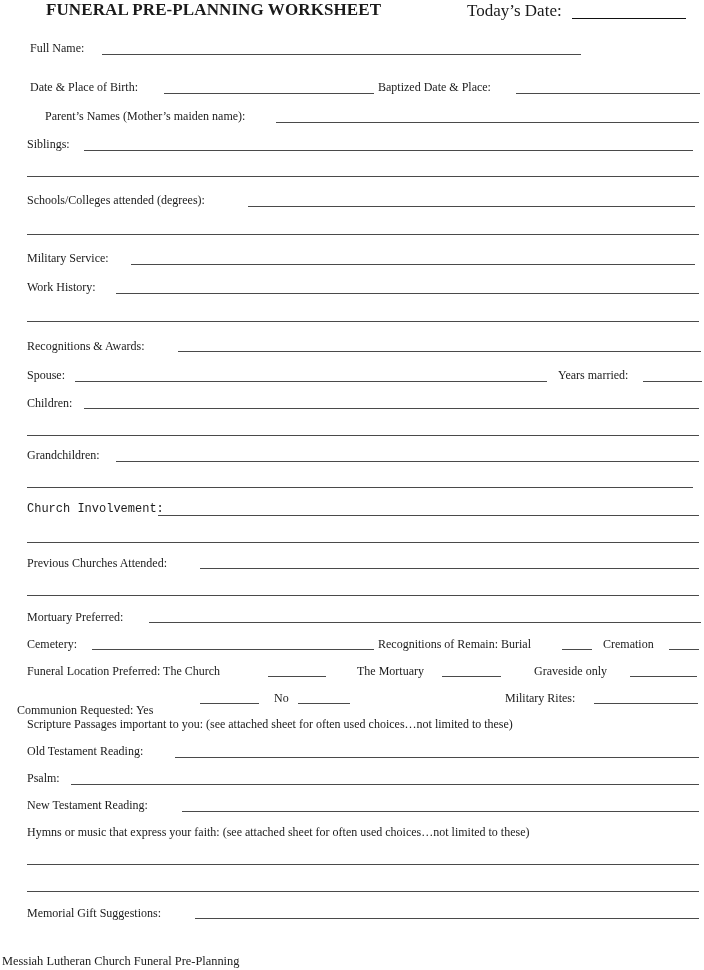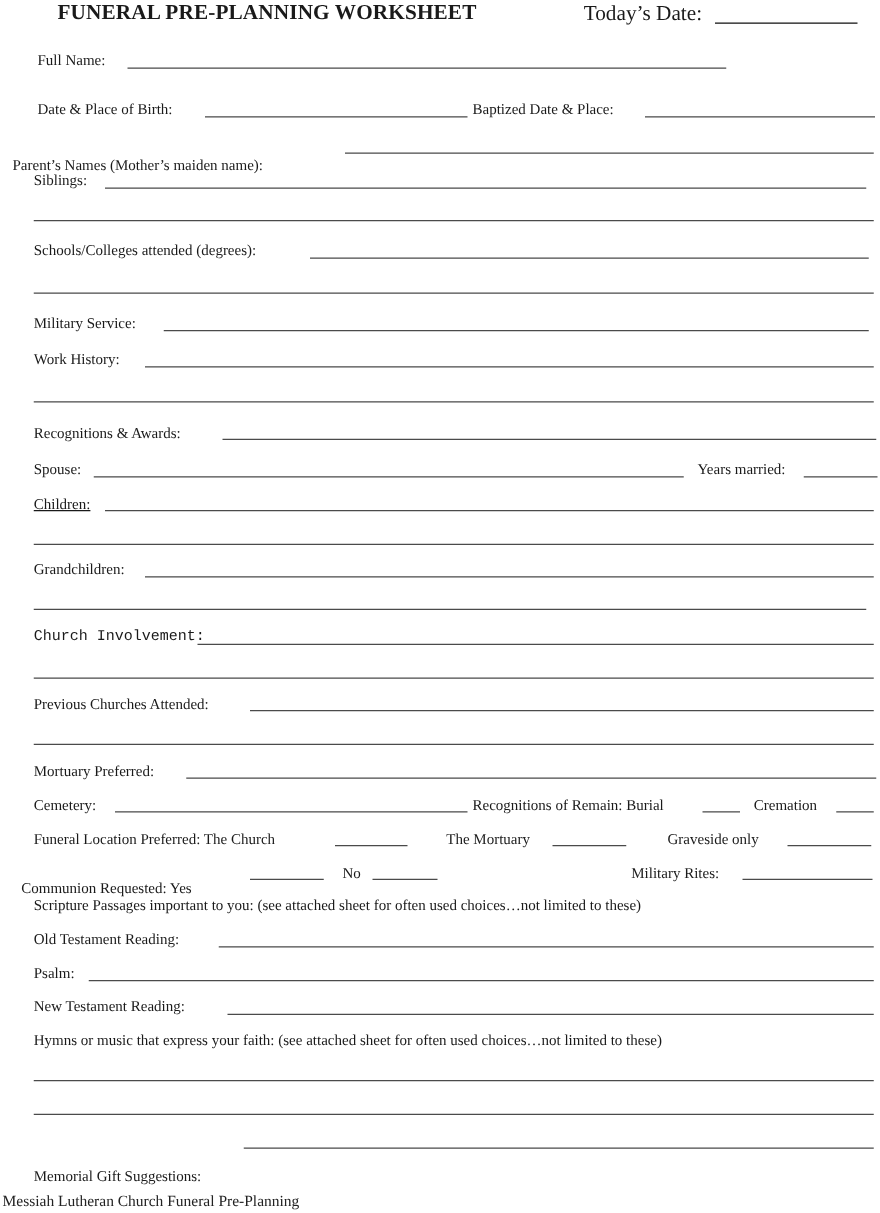--- a/index.html
+++ b/index.html
@@ -20,21 +20,21 @@
 <div class="line" style="left:572px;width:114px;top:18px;border-top:1.5px solid #111;"></div>
 
 <div class="abs lbl" style="left:30px;top:40px;">Full Name:</div>
 <div class="line" style="left:102px;width:479px;top:54px;"></div>
 
 <div class="abs lbl" style="left:30px;top:79px;">Date &amp; Place of Birth:</div>
 <div class="line" style="left:164px;width:210px;top:93px;"></div>
 <div class="abs lbl" style="left:378px;top:79px;">Baptized Date &amp; Place:</div>
 <div class="line" style="left:516px;width:184px;top:93px;"></div>
 
-<div class="abs lbl" style="left:10px;top:108px;margin-top:16px;">Parent’s Names (Mother’s maiden name):</div>
+<div class="abs lbl" style="left:45px;top:108px;">Parent’s Names (Mother’s maiden name):</div>
 <div class="line" style="left:276px;width:423px;top:122px;"></div>
 
 <div class="abs lbl" style="left:27px;top:136px;">Siblings:</div>
 <div class="line" style="left:84px;width:609px;top:150px;"></div>
 <div class="line" style="left:27px;width:672px;top:176px;"></div>
 
 <div class="abs lbl" style="left:27px;top:192px;">Schools/Colleges attended (degrees):</div>
 <div class="line" style="left:248px;width:447px;top:206px;"></div>
 <div class="line" style="left:27px;width:672px;top:234px;"></div>
 
@@ -46,21 +46,21 @@
 <div class="line" style="left:27px;width:672px;top:321px;"></div>
 
 <div class="abs lbl" style="left:27px;top:338px;">Recognitions &amp; Awards:</div>
 <div class="line" style="left:178px;width:523px;top:351px;"></div>
 
 <div class="abs lbl" style="left:27px;top:367px;">Spouse:</div>
 <div class="line" style="left:75px;width:472px;top:381px;"></div>
 <div class="abs lbl" style="left:558px;top:367px;">Years married:</div>
 <div class="line" style="left:643px;width:59px;top:381px;"></div>
 
-<div class="abs lbl" style="left:27px;top:395px;text-decoration:underline;">Children:</div>
+<div class="abs lbl" style="left:27px;top:395px;">Children:</div>
 <div class="line" style="left:84px;width:615px;top:408px;"></div>
 <div class="line" style="left:27px;width:672px;top:435px;"></div>
 
 <div class="abs lbl" style="left:27px;top:447px;">Grandchildren:</div>
 <div class="line" style="left:116px;width:583px;top:461px;"></div>
 <div class="line" style="left:27px;width:666px;top:487px;"></div>
 
 <div class="abs lbl" style="left:27px;top:501px;font-family:Liberation Mono, monospace;">Church Involvement:</div>
 <div class="line" style="left:158px;width:541px;top:515px;"></div>
 <div class="line" style="left:27px;width:672px;top:542px;"></div>
@@ -101,16 +101,16 @@
 <div class="abs lbl" style="left:27px;top:770px;">Psalm:</div>
 <div class="line" style="left:71px;width:628px;top:784px;"></div>
 
 <div class="abs lbl" style="left:27px;top:797px;">New Testament Reading:</div>
 <div class="line" style="left:182px;width:517px;top:811px;"></div>
 
 <div class="abs lbl" style="left:27px;top:824px;">Hymns or music that express your faith: (see attached sheet for often used choices…not limited to these)</div>
 <div class="line" style="left:27px;width:672px;top:864px;"></div>
 <div class="line" style="left:27px;width:672px;top:891px;"></div>
 
-<div class="abs lbl" style="left:27px;top:905px;margin-top:28px;">Memorial Gift Suggestions:</div>
+<div class="abs lbl" style="left:27px;top:905px;">Memorial Gift Suggestions:</div>
 <div class="line" style="left:195px;width:504px;top:918px;"></div>
 
 <div class="abs footer" style="left:2px;top:954px;">Messiah Lutheran Church Funeral Pre-Planning</div>
 
 </body></html>

